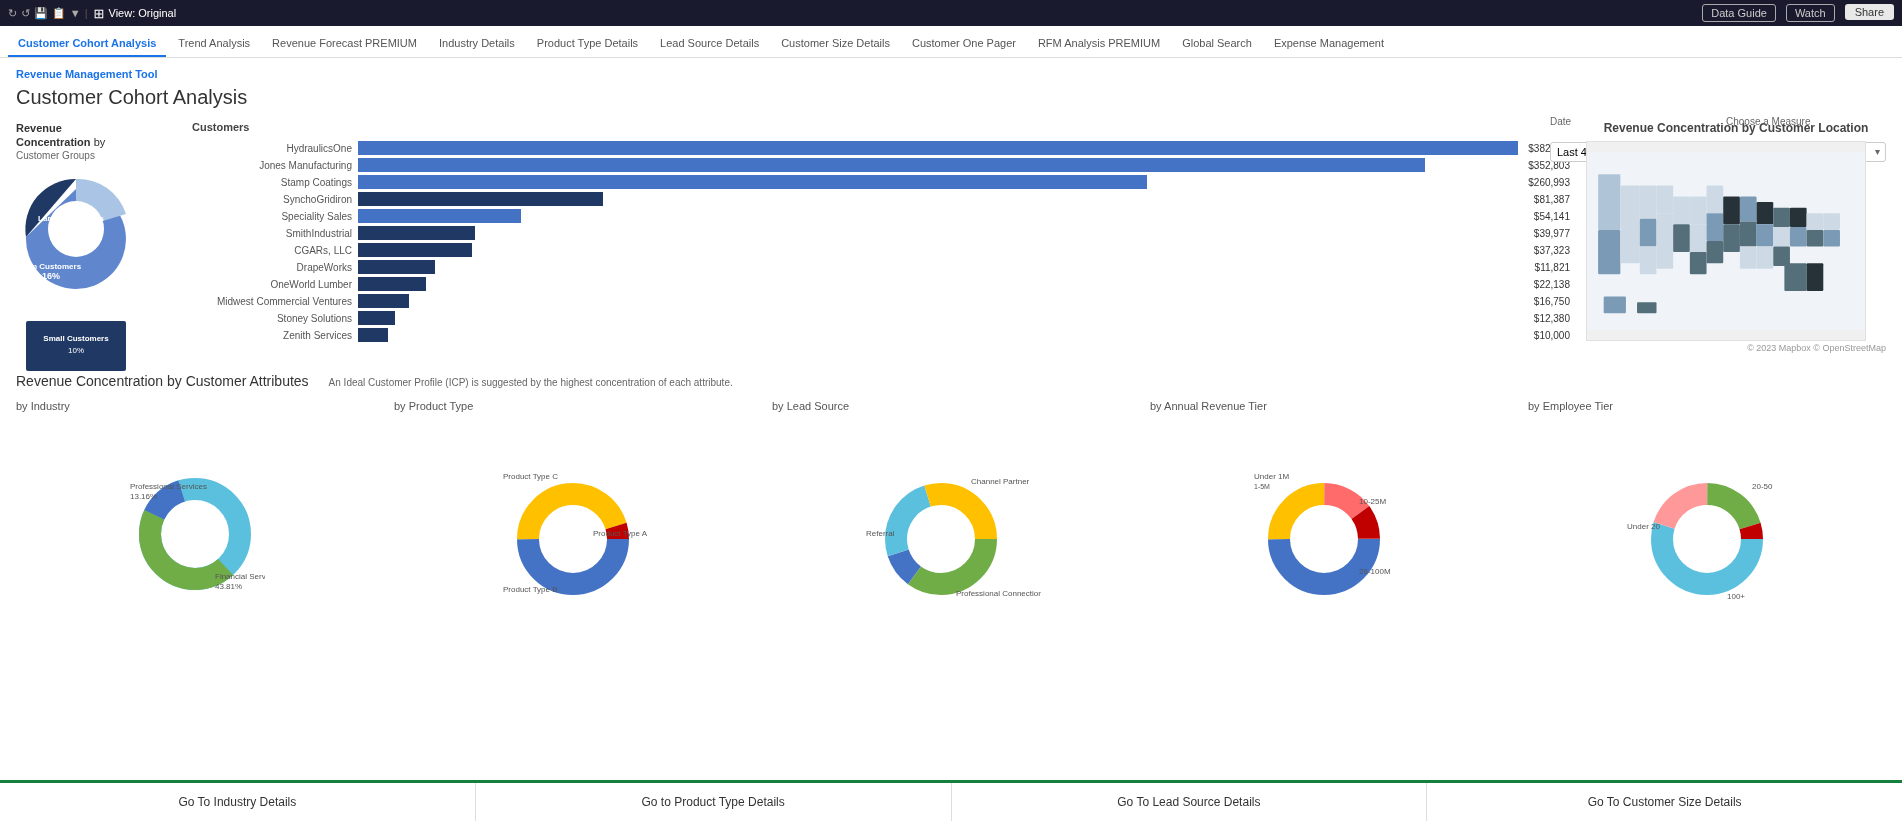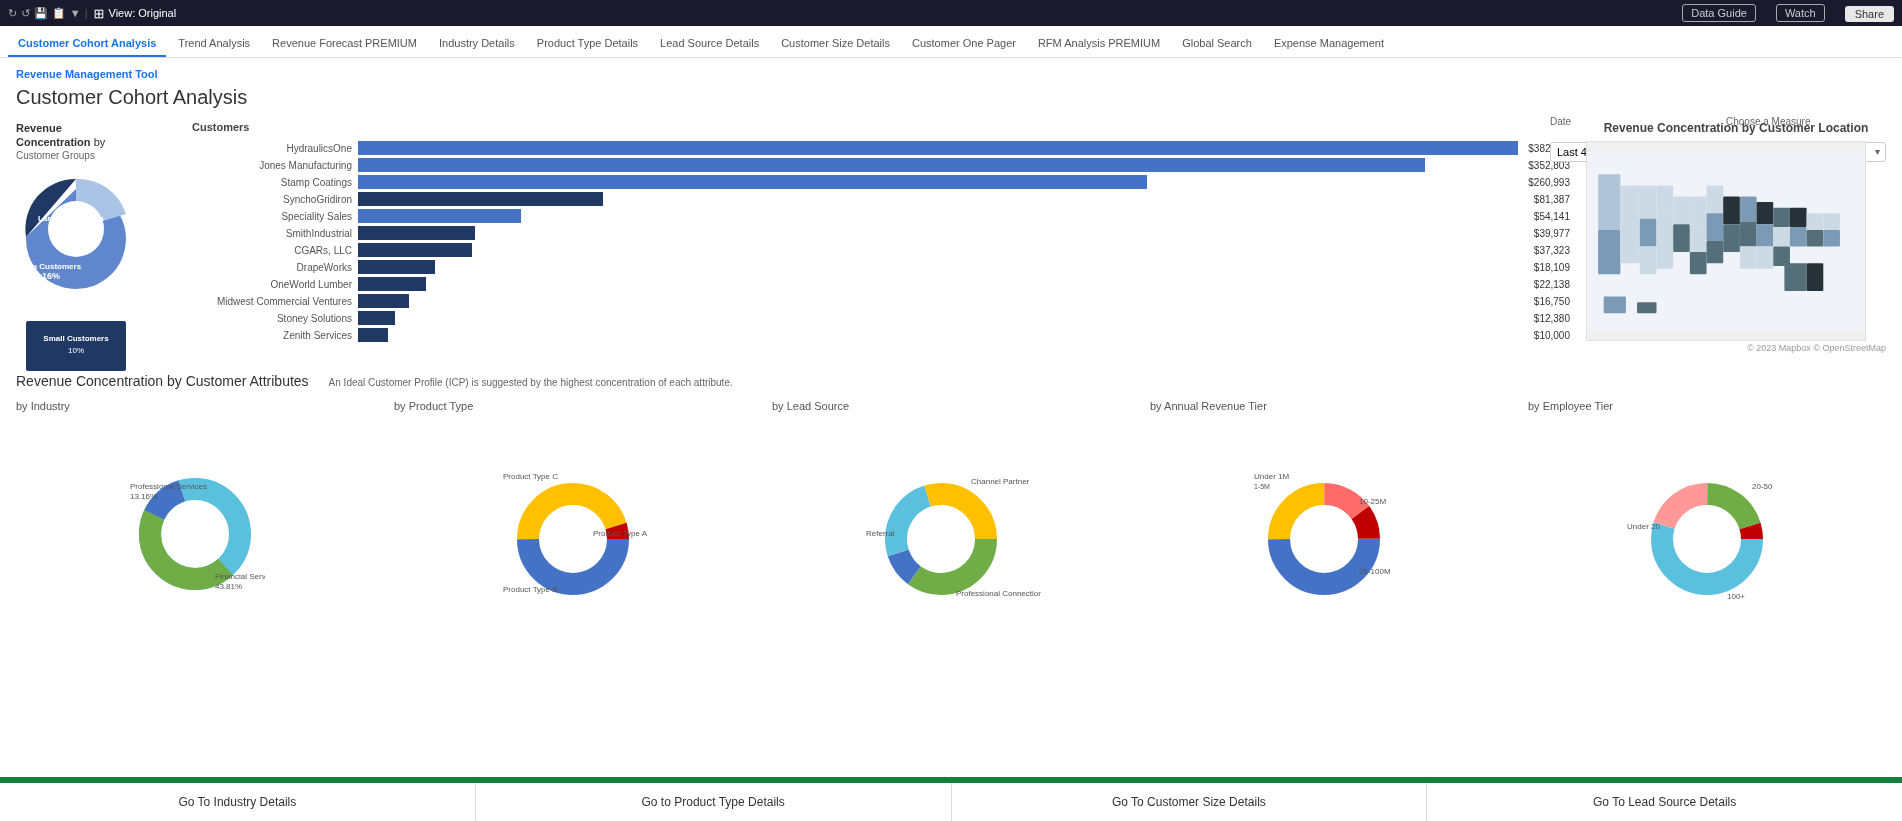--- a/index.html
+++ b/index.html
@@ -11,21 +11,21 @@
       color: #ccc;
       height: 26px;
       display: flex;
       align-items: center;
       padding: 0 8px;
       gap: 6px;
       font-size: 11px;
     }
     .toolbar-icons { display: flex; gap: 4px; align-items: center; color: #aaa; }
     .toolbar-title { display: flex; align-items: center; gap: 4px; color: #fff; font-size: 11px; }
-    .toolbar-right { margin-left: auto; display: flex; gap: 20px; align-items: flex-end; }
+    .toolbar-right { margin-left: auto; display: flex; gap: 10px; align-items: flex-start; }
     .toolbar-btn {
       background: #e8e8e8;
       border: none;
       border-radius: 3px;
       padding: 2px 10px;
       font-size: 11px;
       cursor: pointer;
       color: #333;
     }
     .toolbar-btn-outline {
@@ -252,21 +252,21 @@
     .donut-wrapper {
       position: relative;
       display: flex;
       flex-direction: column;
       align-items: center;
     }
 
     
     .bottom-nav {
       display: flex;
-      border-top: 6px solid #15803d;
+      border-top: 3px solid #15803d;
       position: fixed;
       bottom: 0;
       left: 0;
       right: 0;
       background: #fff;
     }
     .bottom-nav-btn {
       flex: 1;
       padding: 12px;
       text-align: center;
@@ -435,21 +435,21 @@
         <div class="bar-container">
           <div class="bar-fill" style="width:9.8%;background:#1f3864;"></div>
         </div>
         <span class="bar-value">$37,323</span>
       </div>
       <div class="bar-row">
         <span class="bar-label">DrapeWorks</span>
         <div class="bar-container">
           <div class="bar-fill" style="width:6.6%;background:#1f3864;"></div>
         </div>
-        <span class="bar-value">$18,109</span>
+        <span class="bar-value">$11,821</span>
       </div>
       <div class="bar-row">
         <span class="bar-label">OneWorld Lumber</span>
         <div class="bar-container">
           <div class="bar-fill" style="width:5.8%;background:#1f3864;"></div>
         </div>
         <span class="bar-value">$22,138</span>
       </div>
       <div class="bar-row">
         <span class="bar-label">Midwest Commercial Ventures</span>
@@ -624,15 +624,15 @@
     </div>
   </div>
 
   <div style="height:50px;"></div>
 
 </div>
 
 <div class="bottom-nav">
   <button class="bottom-nav-btn">Go To Industry Details</button>
   <button class="bottom-nav-btn">Go to Product Type Details</button>
+  <button class="bottom-nav-btn">Go To Lead Source Details</button>
   <button class="bottom-nav-btn">Go To Customer Size Details</button>
-  <button class="bottom-nav-btn">Go To Lead Source Details</button>
 </div>
 
 </body></html>

